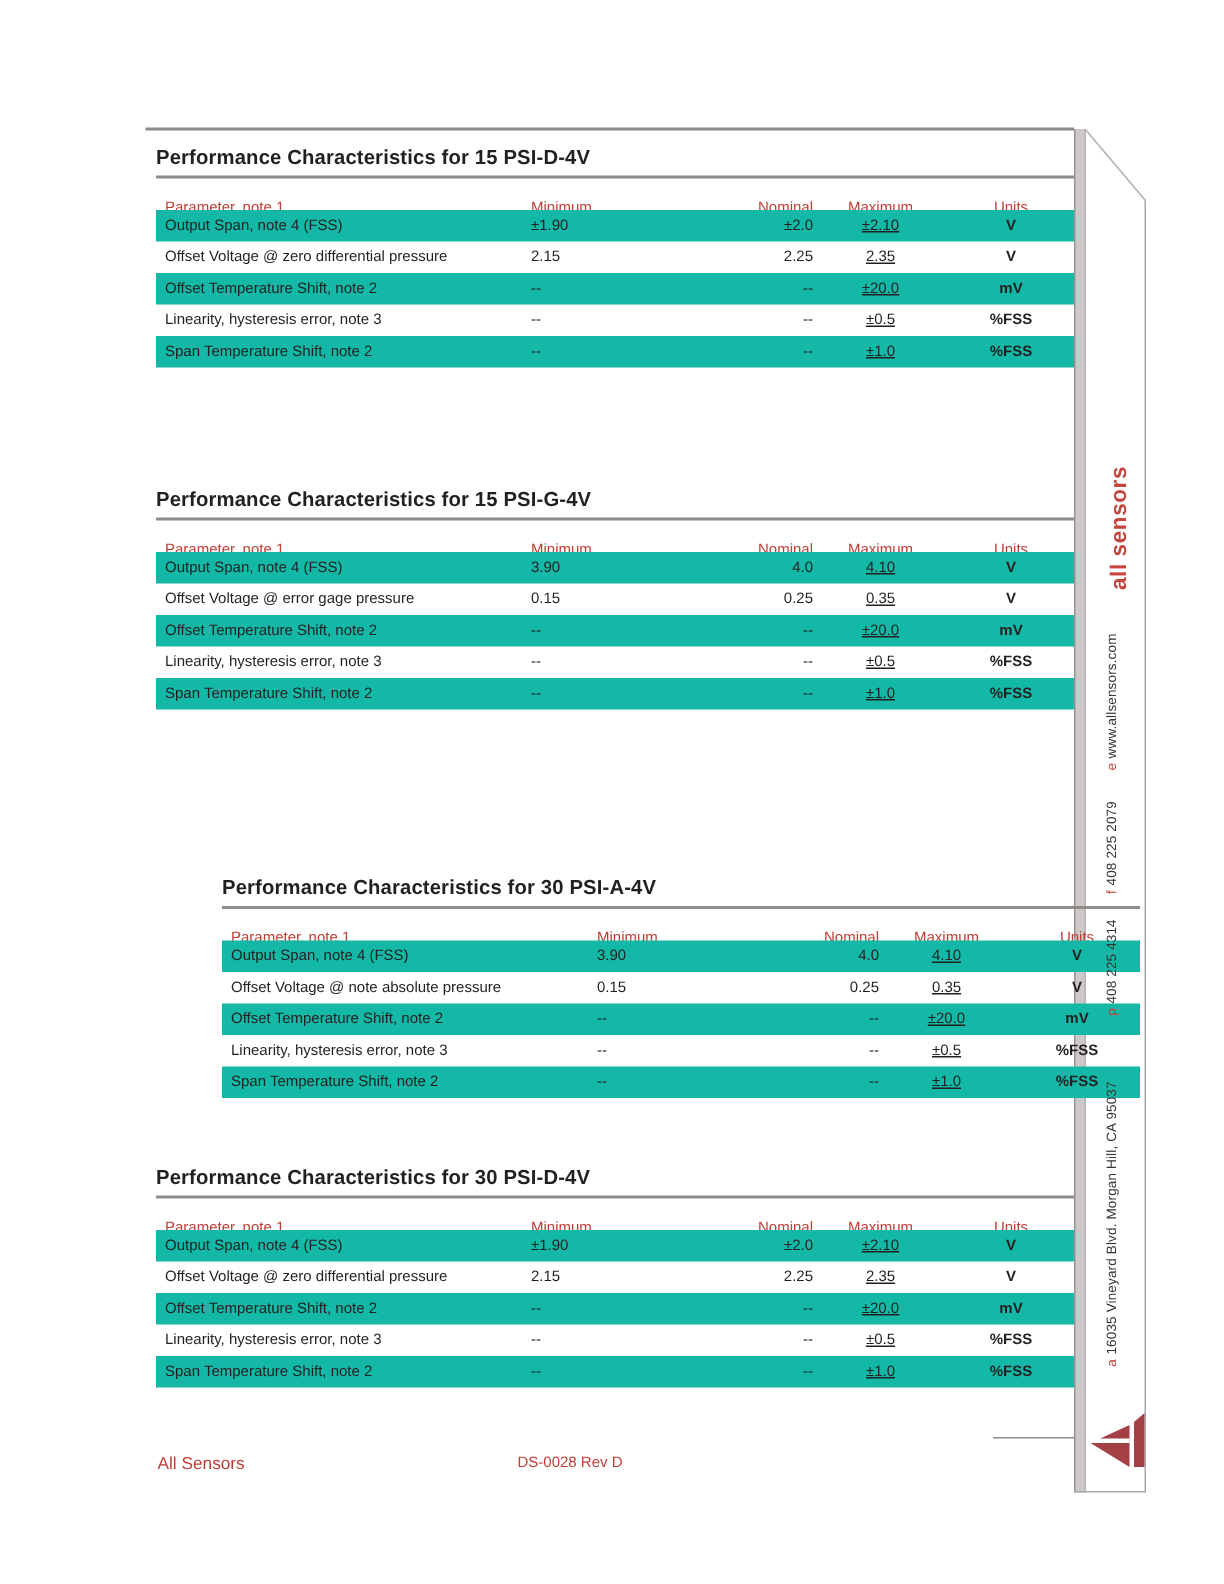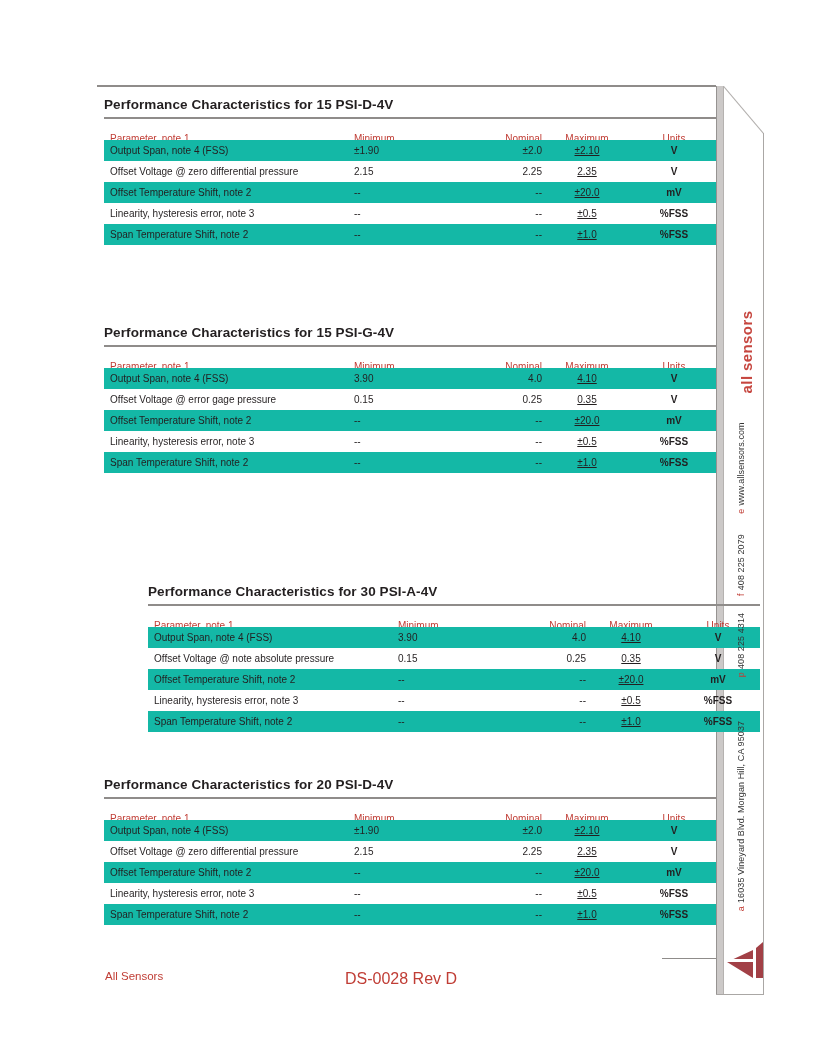--- a/index.html
+++ b/index.html
@@ -32,21 +32,21 @@
   .c4{width:84px;text-align:center;}
   .tr .c4{font-weight:700;}
   
   .vtext{position:absolute;white-space:nowrap;transform:translate(-50%,-50%) rotate(-90deg);}
   .side-brand{font-size:15px;font-weight:700;color:#c6463f;letter-spacing:.4px;}
   .side-contact{font-size:9px;color:#343434;letter-spacing:.1px;}
   .side-contact .pfx{color:#c03d35;margin-right:3px;}
   .logo{position:absolute;left:726px;top:940px;width:38px;height:40px;}
   
   .foot-brand{position:absolute;left:105px;top:970px;font-size:11.5px;color:#c03d35;}
-  .foot-doc{position:absolute;left:345px;top:970px;font-size:16px;color:#c03d35;}
+  .foot-doc{position:absolute;left:345px;top:970px;font-size:10px;color:#c03d35;}
   .page-num{position:absolute;left:697px;top:1065px;font-size:11px;font-weight:700;color:#1a1a1a;}
 </style>
 </head>
 <body>
 
 <div class="page">
 
   <div class="top-rule"></div>
   <div class="edge-band"></div>
   <div class="fold-diagonal"></div>
@@ -193,21 +193,21 @@
           <div class="tr shaded">
             <div class="c0">Span Temperature Shift, note 2</div>
             <div class="c1">--</div>
             <div class="c2">--</div>
             <div class="c3">±1.0</div>
             <div class="c4">%FSS</div>
           </div>
         </div>
       </section>
       <section class="tsec" style="top: 777px;">
-        <h2>Performance Characteristics for 20 PSI-D-4V</h2>
+        <h2>Performance Characteristics for 30 PSI-D-4V</h2>
         <div class="trule"></div>
         <div class="thead">
           <span class="c0">Parameter, note 1</span>
           <span class="c1">Minimum</span>
           <span class="c2">Nominal</span>
           <span class="c3">Maximum</span>
           <span class="c4">Units</span>
         </div>
         <div class="tbody">
           <div class="tr shaded">

